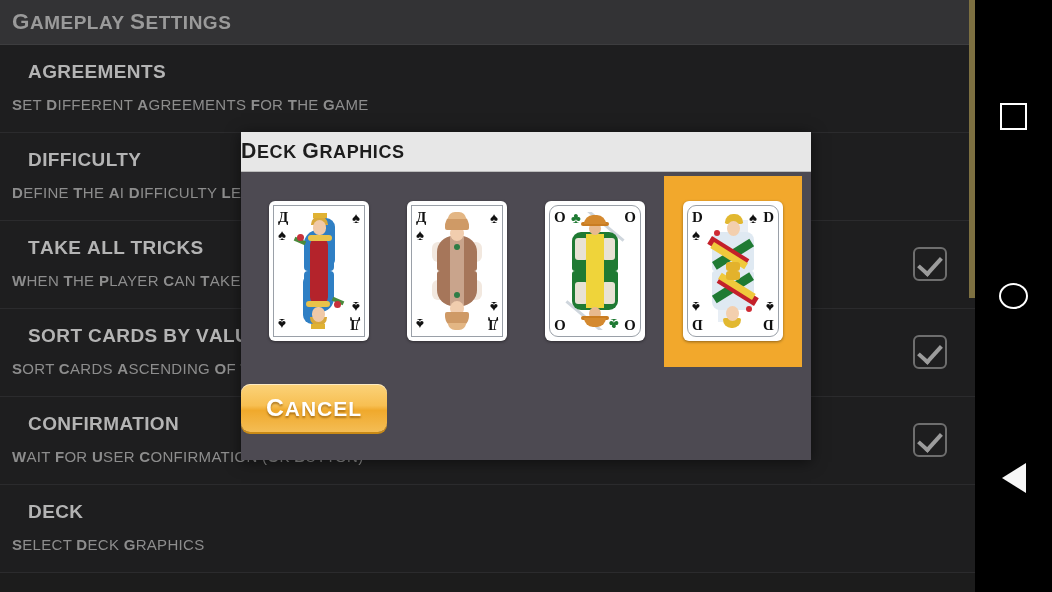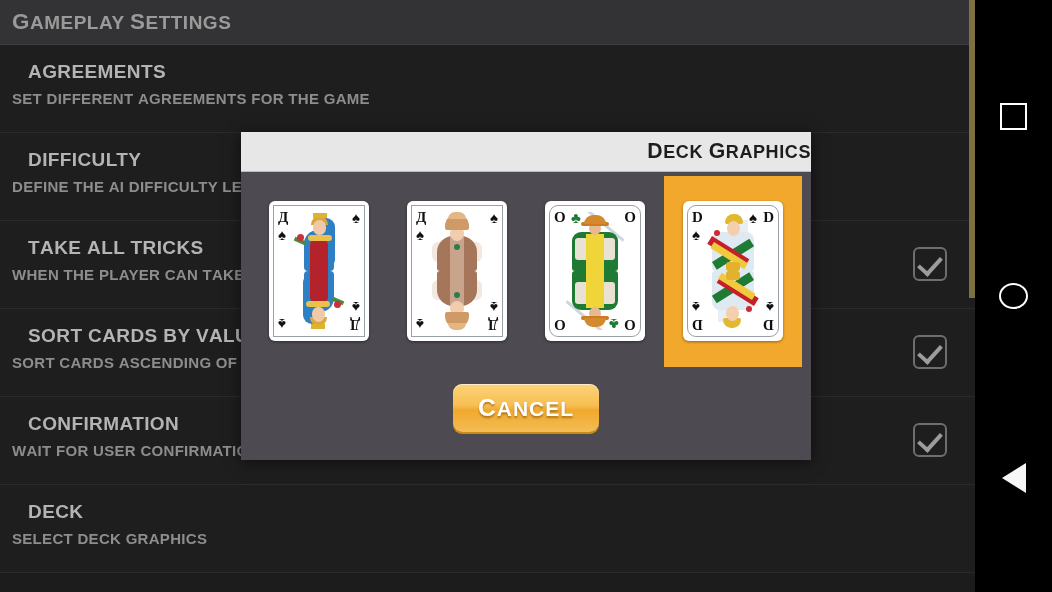--- a/index.html
+++ b/index.html
@@ -11,21 +11,21 @@
   .sec-head{height:45px;background:#333335;display:flex;align-items:center;padding:0 0 0 12px;
             border-bottom:1px solid #3d3d3f;box-sizing:border-box;}
   .sec-head span{font-size:19px;font-weight:bold;color:#9a9a9a;letter-spacing:.5px;
             font-family:"Liberation Sans Narrow","Liberation Sans",sans-serif;
             font-stretch:condensed;text-transform:none;}
 
   .row{position:relative;height:88px;background:#1e1e1f;border-bottom:1px solid #2b2b2d;
        padding:14px 0 0 12px;box-sizing:border-box;}
   .row .t{font-size:19px;font-weight:bold;color:#b4b4b4;letter-spacing:.4px;line-height:26px;
        font-family:"Liberation Sans Narrow","Liberation Sans",sans-serif;font-stretch:condensed;margin-left:16px;}
-  .row .s{font-size:15px;font-weight:bold;color:#8d8d8d;letter-spacing:.3px;line-height:24px;margin-top:2px;
+  .row .s{font-size:15px;font-weight:normal;color:#8d8d8d;letter-spacing:.3px;line-height:24px;margin-top:8px;
        font-family:"Liberation Sans Narrow","Liberation Sans",sans-serif;font-stretch:condensed;
        white-space:nowrap;}
 
   .cbx{position:absolute;right:28px;top:26px;width:34px;height:34px;border:2px solid #6e6e6e;
        border-radius:6px;box-sizing:border-box;}
   .cbx::after{content:"";position:absolute;left:8px;top:3px;width:10px;height:19px;
        border:solid #9c9c9c;border-width:0 4px 4px 0;transform:rotate(42deg);}
 
   
   .sc{display:inline;}
@@ -41,21 +41,21 @@
   #nav-home{top:266px;}
   #nav-back{top:448px;}
   .sq{width:27px;height:27px;border:2.5px solid #fff;box-sizing:border-box;}
   .ci{width:29px;height:26px;border:2.5px solid #fff;border-radius:50%;box-sizing:border-box;}
   .tri{width:0;height:0;border-top:15px solid transparent;border-bottom:15px solid transparent;
        border-right:24px solid #fff;opacity:.97;}
 
   
   #dialog{position:absolute;left:241px;top:132px;width:570px;height:328px;background:#4d4a52;
           box-shadow:0 2px 14px rgba(0,0,0,.55);}
-  #dlg-head{height:39px;background:#e7e7e7;display:flex;align-items:center;justify-content:flex-end;
+  #dlg-head{height:39px;background:#e7e7e7;display:flex;align-items:center;justify-content:flex-start;
           border-bottom:1px solid #bdbdbd;}
   #dlg-head span{font-size:18px;font-weight:bold;color:#1d1d1d;letter-spacing:.6px;
           font-family:"Liberation Sans Narrow","Liberation Sans",sans-serif;font-stretch:condensed;}
 
   #cards{position:absolute;left:0;top:39px;width:570px;height:200px;display:flex;
          align-items:center;justify-content:center;gap:0;}
   .cardslot{width:138px;height:191px;display:flex;align-items:center;justify-content:center;box-sizing:border-box;}
   .cardslot.sel{background:#f2a82c;}
 
   .card{width:100px;height:140px;background:#fff;border-radius:6px;position:relative;
@@ -116,21 +116,21 @@
   .q4 .bandA{position:absolute;left:10px;top:24px;width:44px;height:9px;background:#c4202a;transform:rotate(32deg);transform-origin:left top;}
   .q4 .bandB{position:absolute;left:10px;top:50px;width:44px;height:9px;background:#1f7a33;transform:rotate(-32deg);transform-origin:left top;}
   .q4 .bandC{position:absolute;left:12px;top:30px;width:40px;height:7px;background:#f0c93c;transform:rotate(32deg);transform-origin:left top;}
   .q4 .face{position:absolute;left:25px;top:9px;width:13px;height:15px;background:#f3cfae;border-radius:50%;}
   .q4 .hair{position:absolute;left:23px;top:2px;width:18px;height:10px;background:#e2b830;border-radius:9px 9px 2px 2px;}
   .q4 .veil{position:absolute;left:36px;top:8px;width:10px;height:44px;background:#e8eef5;}
   .q4 .shoe{position:absolute;left:24px;top:50px;width:14px;height:9px;background:#e3b22c;border-radius:3px;}
   .q4 .rose{position:absolute;left:12px;top:18px;width:6px;height:6px;background:#cf2a33;border-radius:50%;}
 
   
-  #btns{position:absolute;left:0;top:252px;width:570px;display:flex;justify-content:center;}
+  #btns{position:absolute;left:0;top:252px;width:570px;display:flex;justify-content:center;flex-direction:column;}
   .btn{width:146px;height:48px;border-radius:9px;border:none;cursor:pointer;
        background:linear-gradient(180deg,#fbd37a 0%,#f7bf52 45%,#f0a92c 55%,#f4bd55 100%);
        box-shadow:0 2px 0 #c98a16, inset 0 1px 0 rgba(255,255,255,.55);
        display:flex;align-items:center;justify-content:center;}
   .btn span{font-size:21px;font-weight:bold;color:#fff;letter-spacing:1px;
        text-shadow:0 2px 2px rgba(120,70,0,.55);
        font-family:"Liberation Sans Narrow","Liberation Sans",sans-serif;font-stretch:condensed;}
 </style>
 </head>
 <body>

